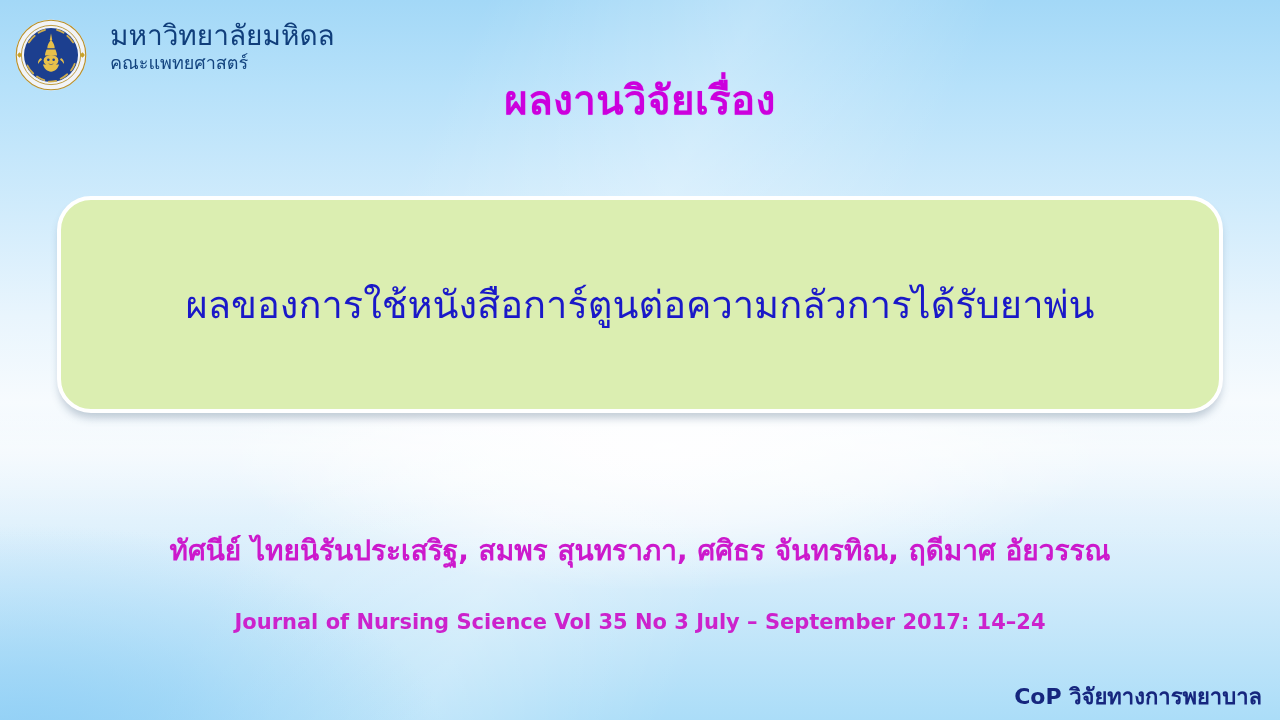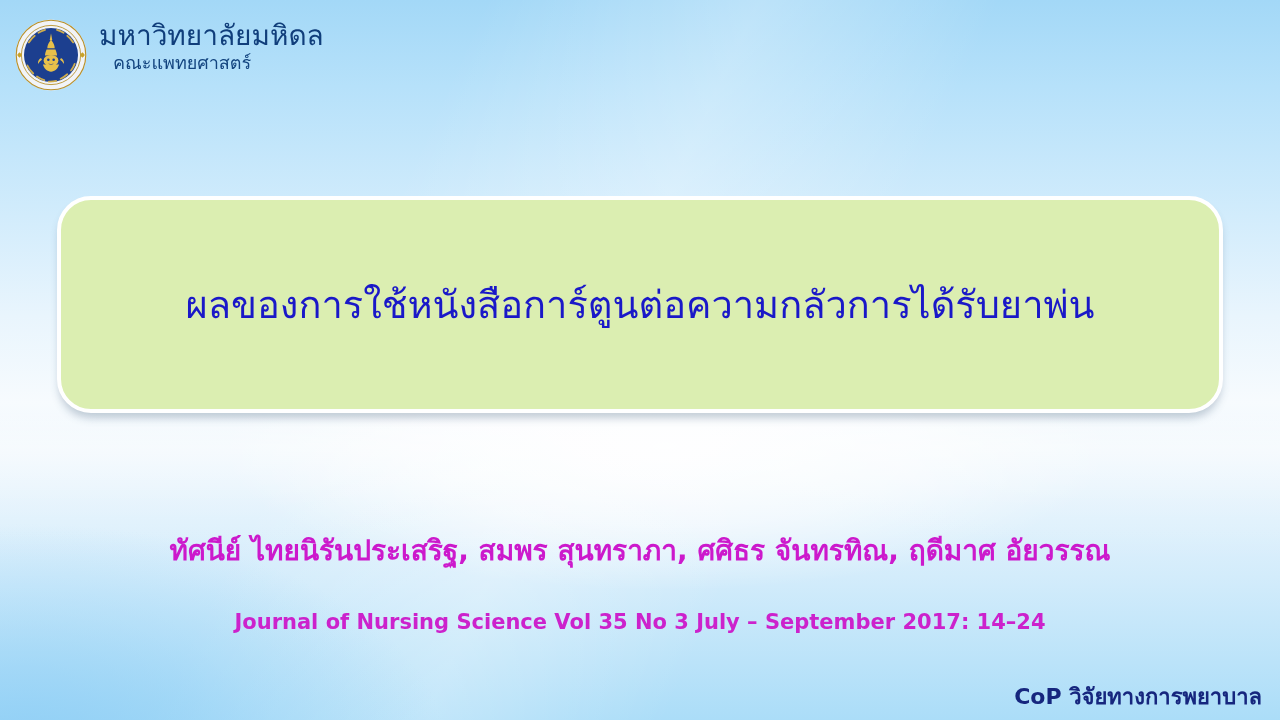--- a/index.html
+++ b/index.html
@@ -71,21 +71,21 @@
                 rgba(255,255,255,0.0) 75%);
   }
 
   
   .brand {
     position: absolute;
     left: 14px;
     top: 18px;
     display: flex;
     align-items: flex-start;
-    gap: 11px;
+    gap: 22px;
     z-index: 5;
   }
   .seal {
     width: 74px;
     height: 74px;
     flex: 0 0 auto;
     display: block;
   }
   .brand-text {
     padding-top: 4px;
@@ -99,21 +99,20 @@
     color: #103e7b;
     white-space: nowrap;
   }
   .brand-line2,
   .brand-line3 {
     font-size: 18px;
     font-weight: 400;
     color: #13447f;
     margin-top: 4px;
     white-space: nowrap;
-    margin-left: 14px;
   }
 
   
   .heading {
     position: absolute;
     left: 0;
     right: 0;
     top: 68px;
     text-align: center;
     font-size: 40px;
@@ -251,20 +250,21 @@
         <path d="M63.5 54 C66.5 55.5 68 58.5 67.5 62 C65.5 59.5 64 57.5 62.2 56.5 Z"></path>
       </g>
     </svg>
 
     <div class="brand-text">
       <div class="brand-line1">มหาวิทยาลัยมหิดล</div>
       <div class="brand-line2">คณะแพทยศาสตร์</div>
     </div>
   </div>
 
+  <div class="heading">ผลงานวิจัยเรื่อง</div>
 
   <div class="title-card">
     <div class="title-line">ผลของการใช้หนังสือการ์ตูนต่อความกลัวการได้รับยาพ่น</div>
   </div>
 
   <div class="authors">ทัศนีย์ ไทยนิรันประเสริฐ, สมพร สุนทราภา, ศศิธร จันทรทิณ, ฤดีมาศ อัยวรรณ</div>
 
   <div class="citation">Journal of Nursing Science Vol 35 No 3 July – September 2017: 14–24</div>
 
   <div class="footer">CoP วิจัยทางการพยาบาล</div>

